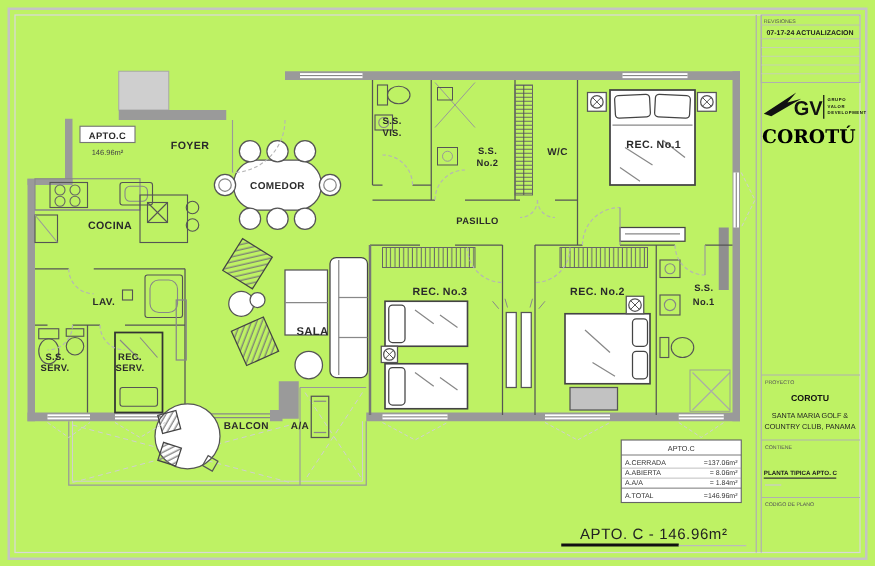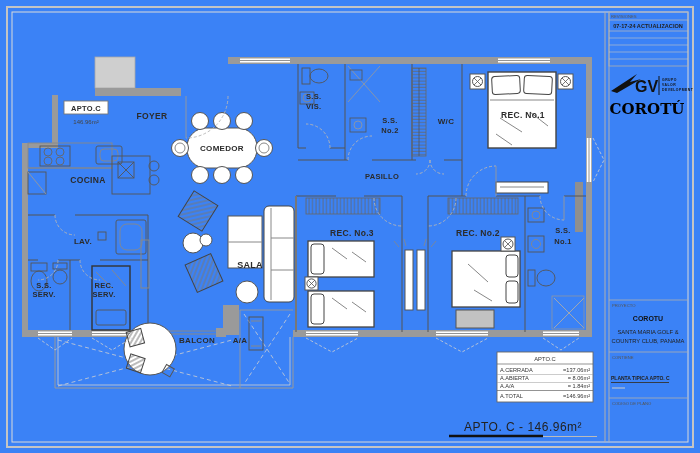--- a/index.html
+++ b/index.html
@@ -1,16 +1,16 @@
 <!DOCTYPE html>
 <html><head>
 <meta charset="utf-8">
 <style>
   html,body{margin:0;padding:0;background:#ffffff;}
-  .sheet{position:relative;width:700px;height:453px;background:#3b82f6;overflow:hidden;
+  .sheet{position:relative;width:700px;height:453px;background:#bef264;overflow:hidden;
          font-family:"Liberation Sans",sans-serif;}
   svg text{font-family:"Liberation Sans",sans-serif;}
   .lbl{font-weight:bold;fill:#2b2b2b;letter-spacing:.3px;}
   .tiny{fill:#555;}
   .brand{font-family:"DejaVu Serif",serif;font-weight:bold;fill:#000;}
 </style>
 </head>
 <body>
 
 <div class="sheet">

